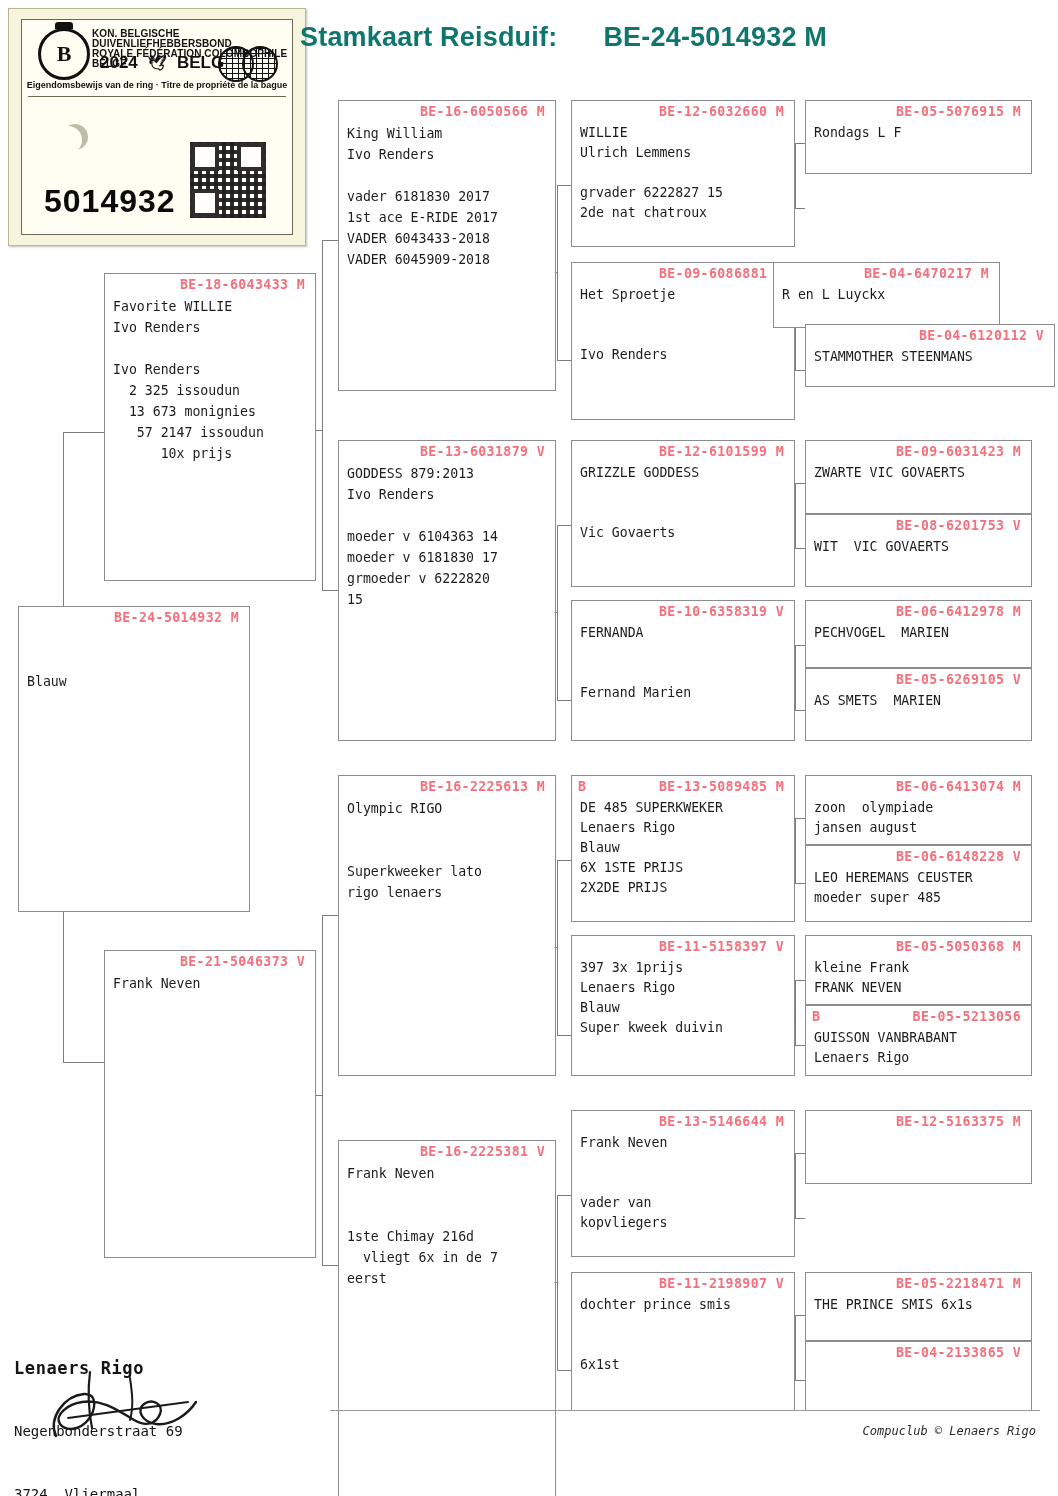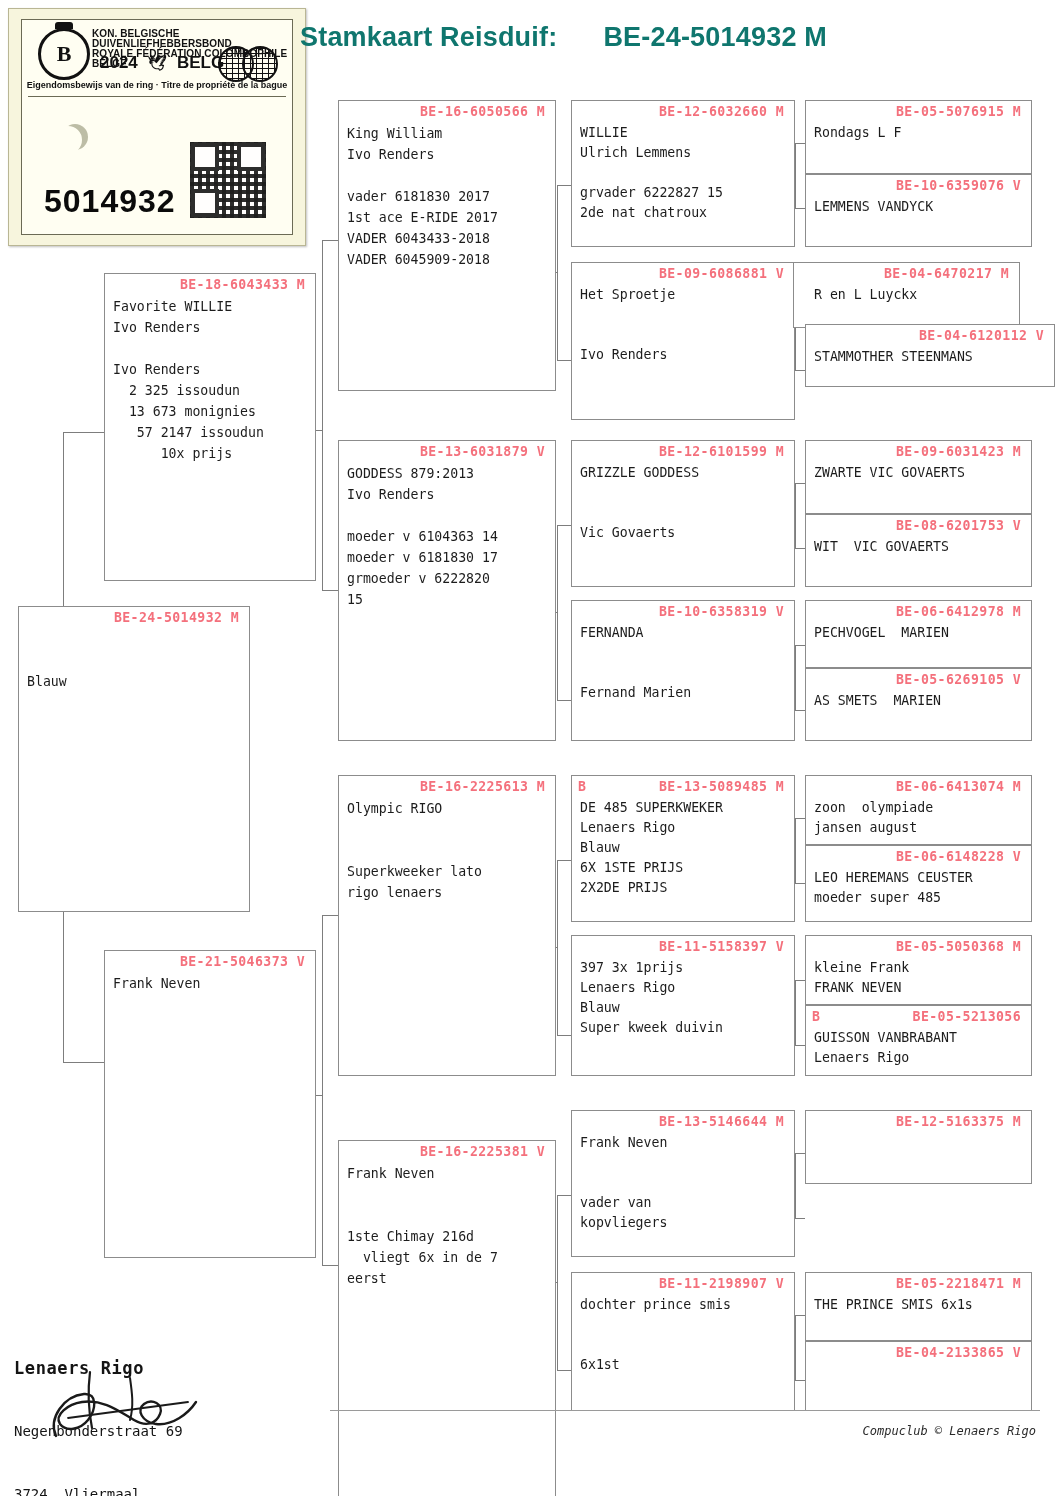--- a/index.html
+++ b/index.html
@@ -374,25 +374,21 @@
     <div class="lines tight">dochter prince smis
 
 
 6x1st</div>
   </div>
 
   <div class="box" style="left:805px;top:100px;width:227px;height:74px;">
     <span class="ringno"><span class="bflag"></span><span>BE-05-5076915 M</span></span>
     <div class="lines tight">Rondags L F</div>
   </div>
-  <div class="box" style="left:805px;top:174px;width:227px;height:73px;">
-    <span class="ringno"><span class="bflag"></span><span>BE-10-6359076 V</span></span>
-    <div class="lines tight">LEMMENS VANDYCK</div>
-  </div>
-  <div class="box" style="left:793px;top:262px;width:227px;height:66px;padding-left:12px;">
+  <div class="box" style="left:773px;top:262px;width:227px;height:66px;">
     <span class="ringno"><span class="bflag"></span><span>BE-04-6470217 M</span></span>
     <div class="lines tight">R en L Luyckx</div>
   </div>
   <div class="box" style="left:805px;top:324px;width:250px;height:63px;">
     <span class="ringno"><span class="bflag"></span><span>BE-04-6120112 V</span></span>
     <div class="lines tight">STAMMOTHER STEENMANS</div>
   </div>
 
   <div class="box" style="left:805px;top:440px;width:227px;height:74px;">
     <span class="ringno"><span class="bflag"></span><span>BE-09-6031423 M</span></span>

